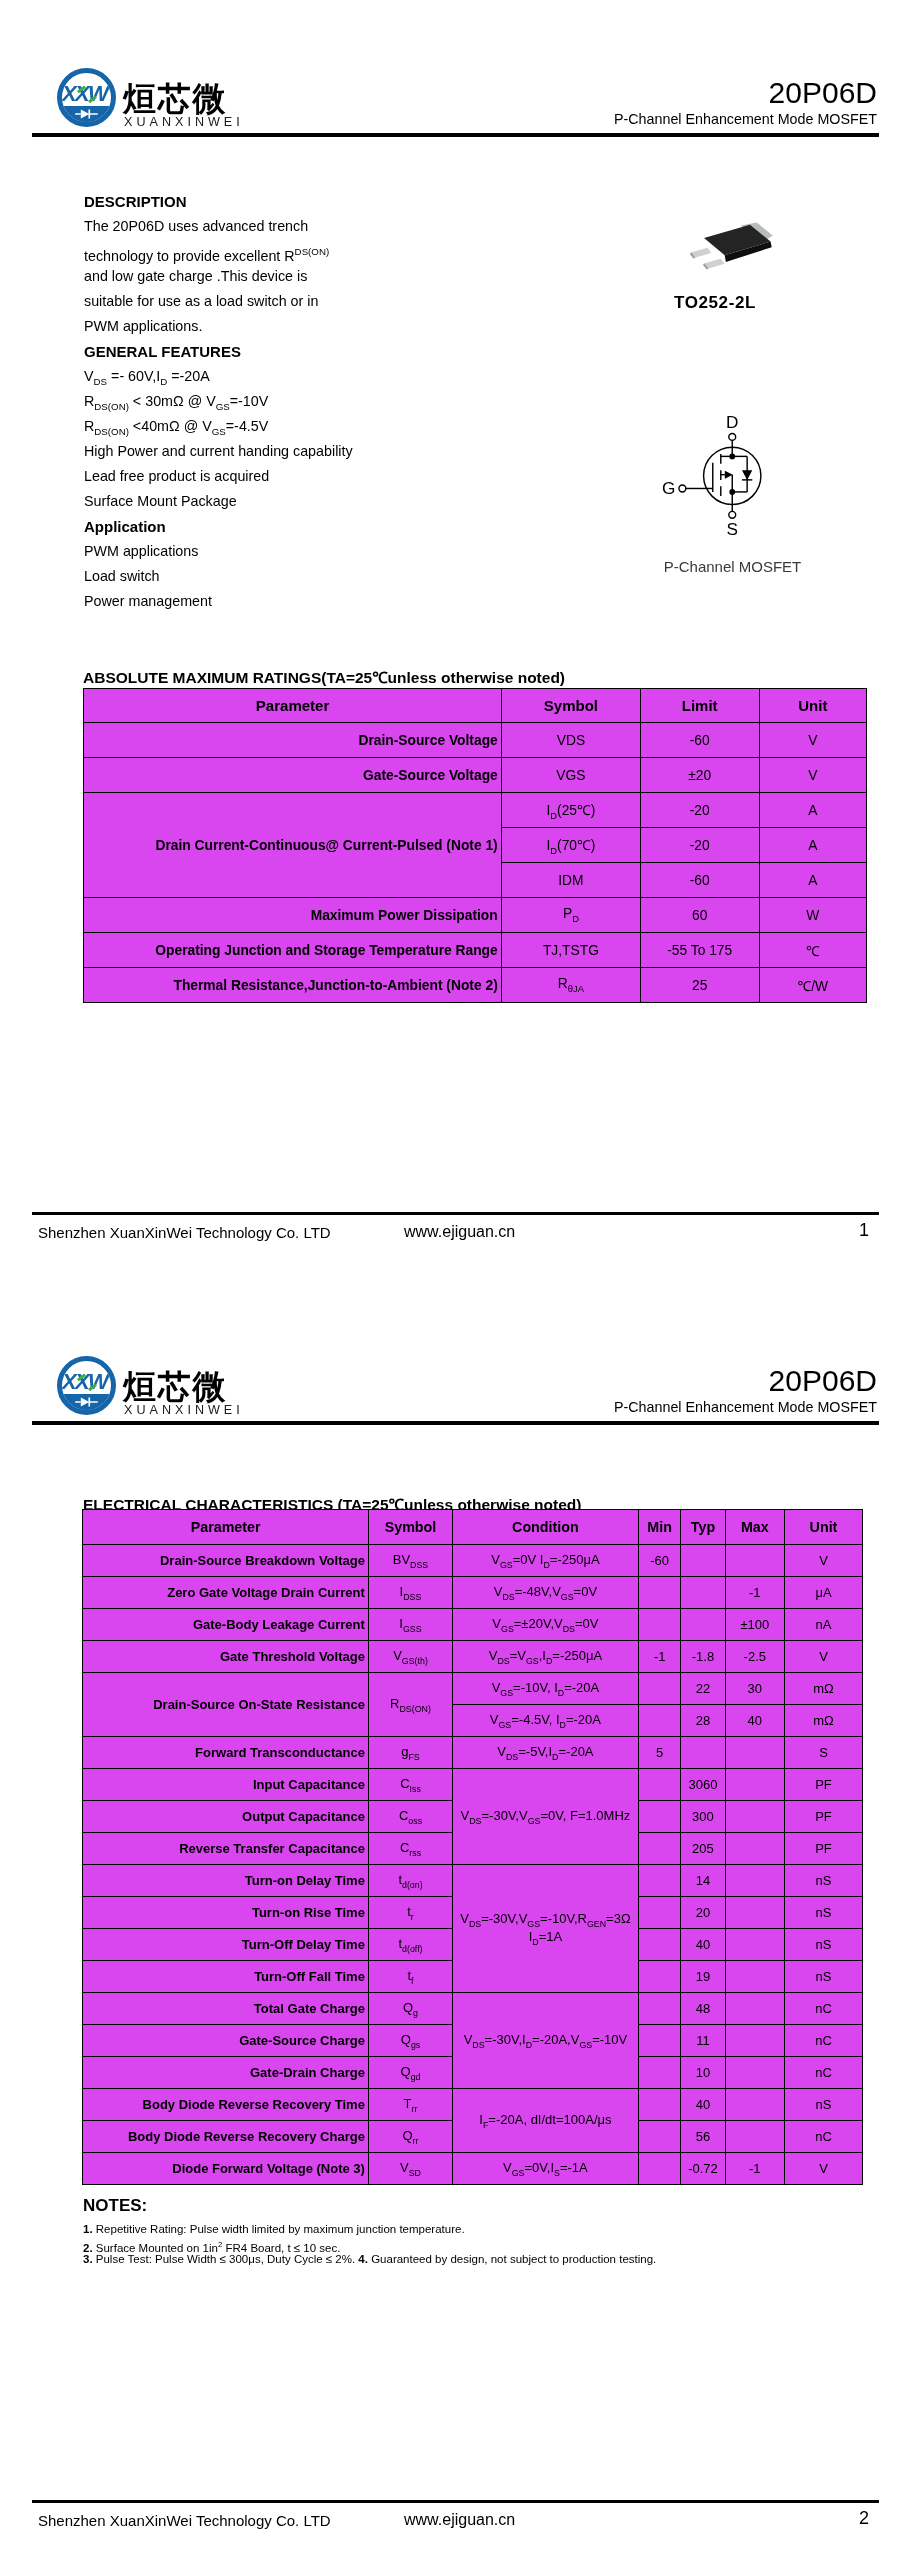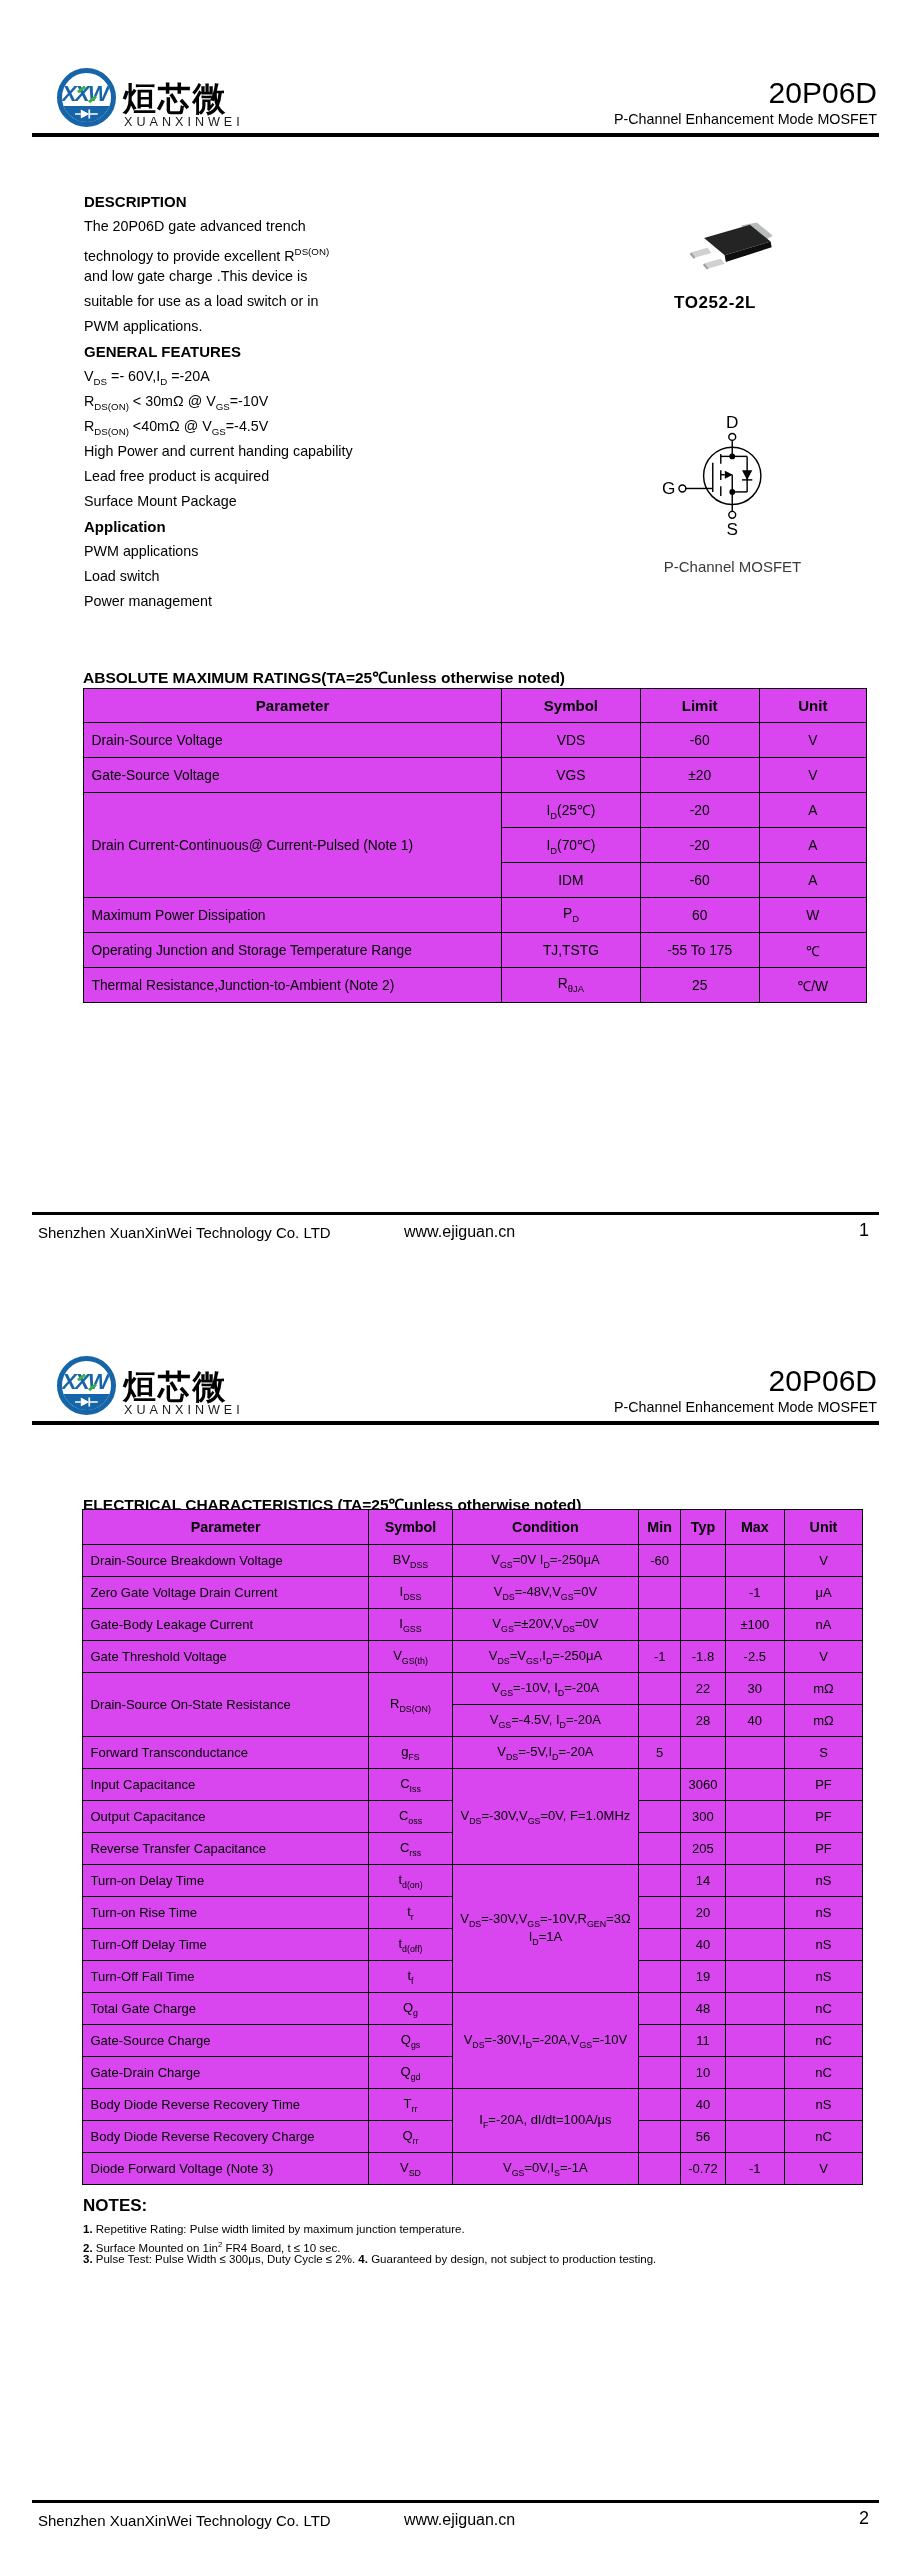--- a/index.html
+++ b/index.html
@@ -42,21 +42,21 @@
   .sym-cap { position:absolute; left:652px; top:558px; width:161px; text-align:center; font-size:15px; color:#3a3a3a; }
 
   
   .sec-title { position:absolute; left:83px; font-weight:bold; font-size:15.5px; white-space:nowrap; }
   .abs-title  { top:666px; }
   .elec-title { top:205px; }
 
   
   table { border-collapse:collapse; table-layout:fixed; position:absolute; background:#d946ef; }
   th, td { border:1.1px solid #000; text-align:center; vertical-align:middle; padding:0 3.4px; overflow:hidden; }
-  td.al { text-align:left; padding-left:7.5px; }
+  td.al { text-align:right; padding-left:7.5px;font-weight:bold; }
   .abs-table { left:83px; top:688px; width:784px; font-size:13.8px; }
   .abs-table th { height:33px; font-size:15px; }
   .abs-table td { height:34px; }
   .elec-table { left:82px; top:221px; width:781px; font-size:13px; }
   .elec-table th { height:34px; font-size:14.3px; }
   .elec-table td { height:31px; }
   sub { font-size:68%; }
   sup { font-size:68%; }
 
   
@@ -90,21 +90,21 @@
     </div>
     <div class="logo-cn">烜芯微</div>
     <div class="logo-en">XUANXINWEI</div>
   </div>
   <div class="part-no">20P06D</div>
   <div class="part-sub">P-Channel Enhancement Mode MOSFET</div>
   <div class="hdr-rule"></div>
 
   <div class="leftcol">
       <div class="tline bold">DESCRIPTION</div>
-      <div class="tline">The  20P06D gate advanced trench</div>
+      <div class="tline">The  20P06D uses advanced trench</div>
       <div class="tline">technology to provide excellent R<sup>DS(ON)</sup></div>
       <div class="tline">and low gate charge .This device is</div>
       <div class="tline">suitable for use as a load switch or in</div>
       <div class="tline">PWM applications.</div>
       <div class="tline bold">GENERAL FEATURES</div>
       <div class="tline">V<sub>DS</sub> =- 60V,I<sub>D</sub> =-20A</div>
       <div class="tline">R<sub>DS(ON)</sub> &lt; 30mΩ @ V<sub>GS</sub>=-10V</div>
       <div class="tline">R<sub>DS(ON)</sub> &lt;40mΩ @ V<sub>GS</sub>=-4.5V</div>
       <div class="tline">High Power and current handing capability</div>
       <div class="tline">Lead free product is acquired</div>

